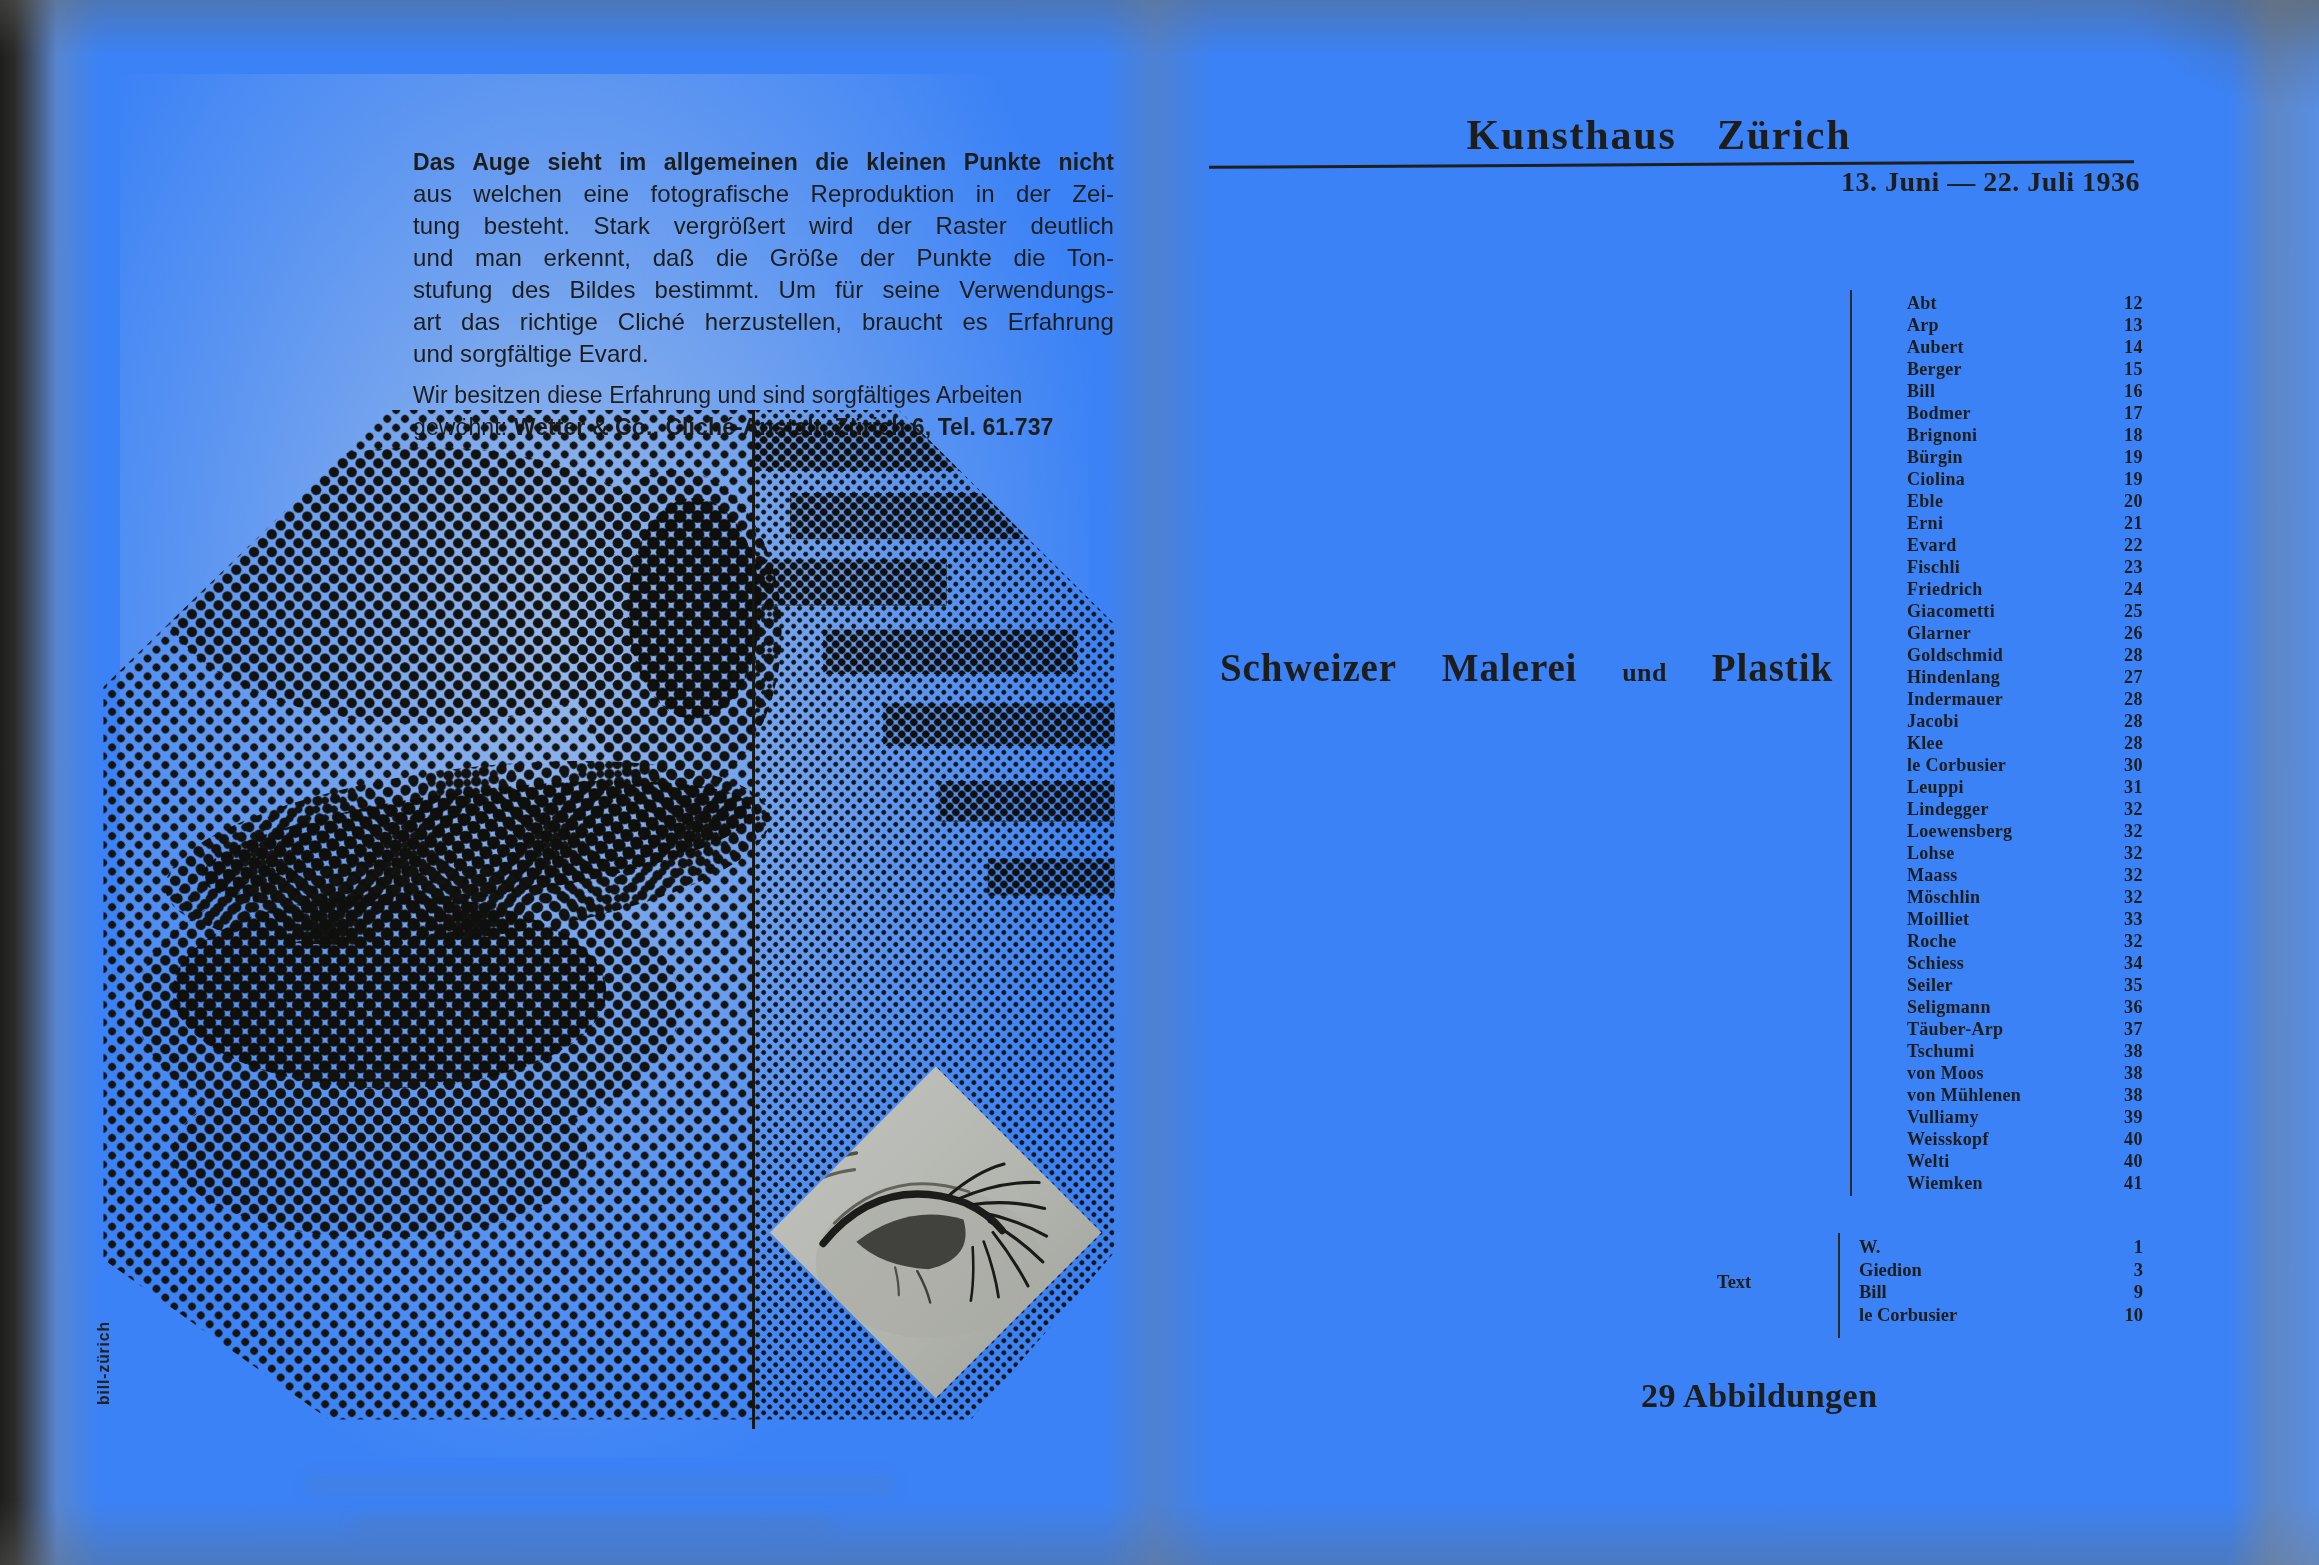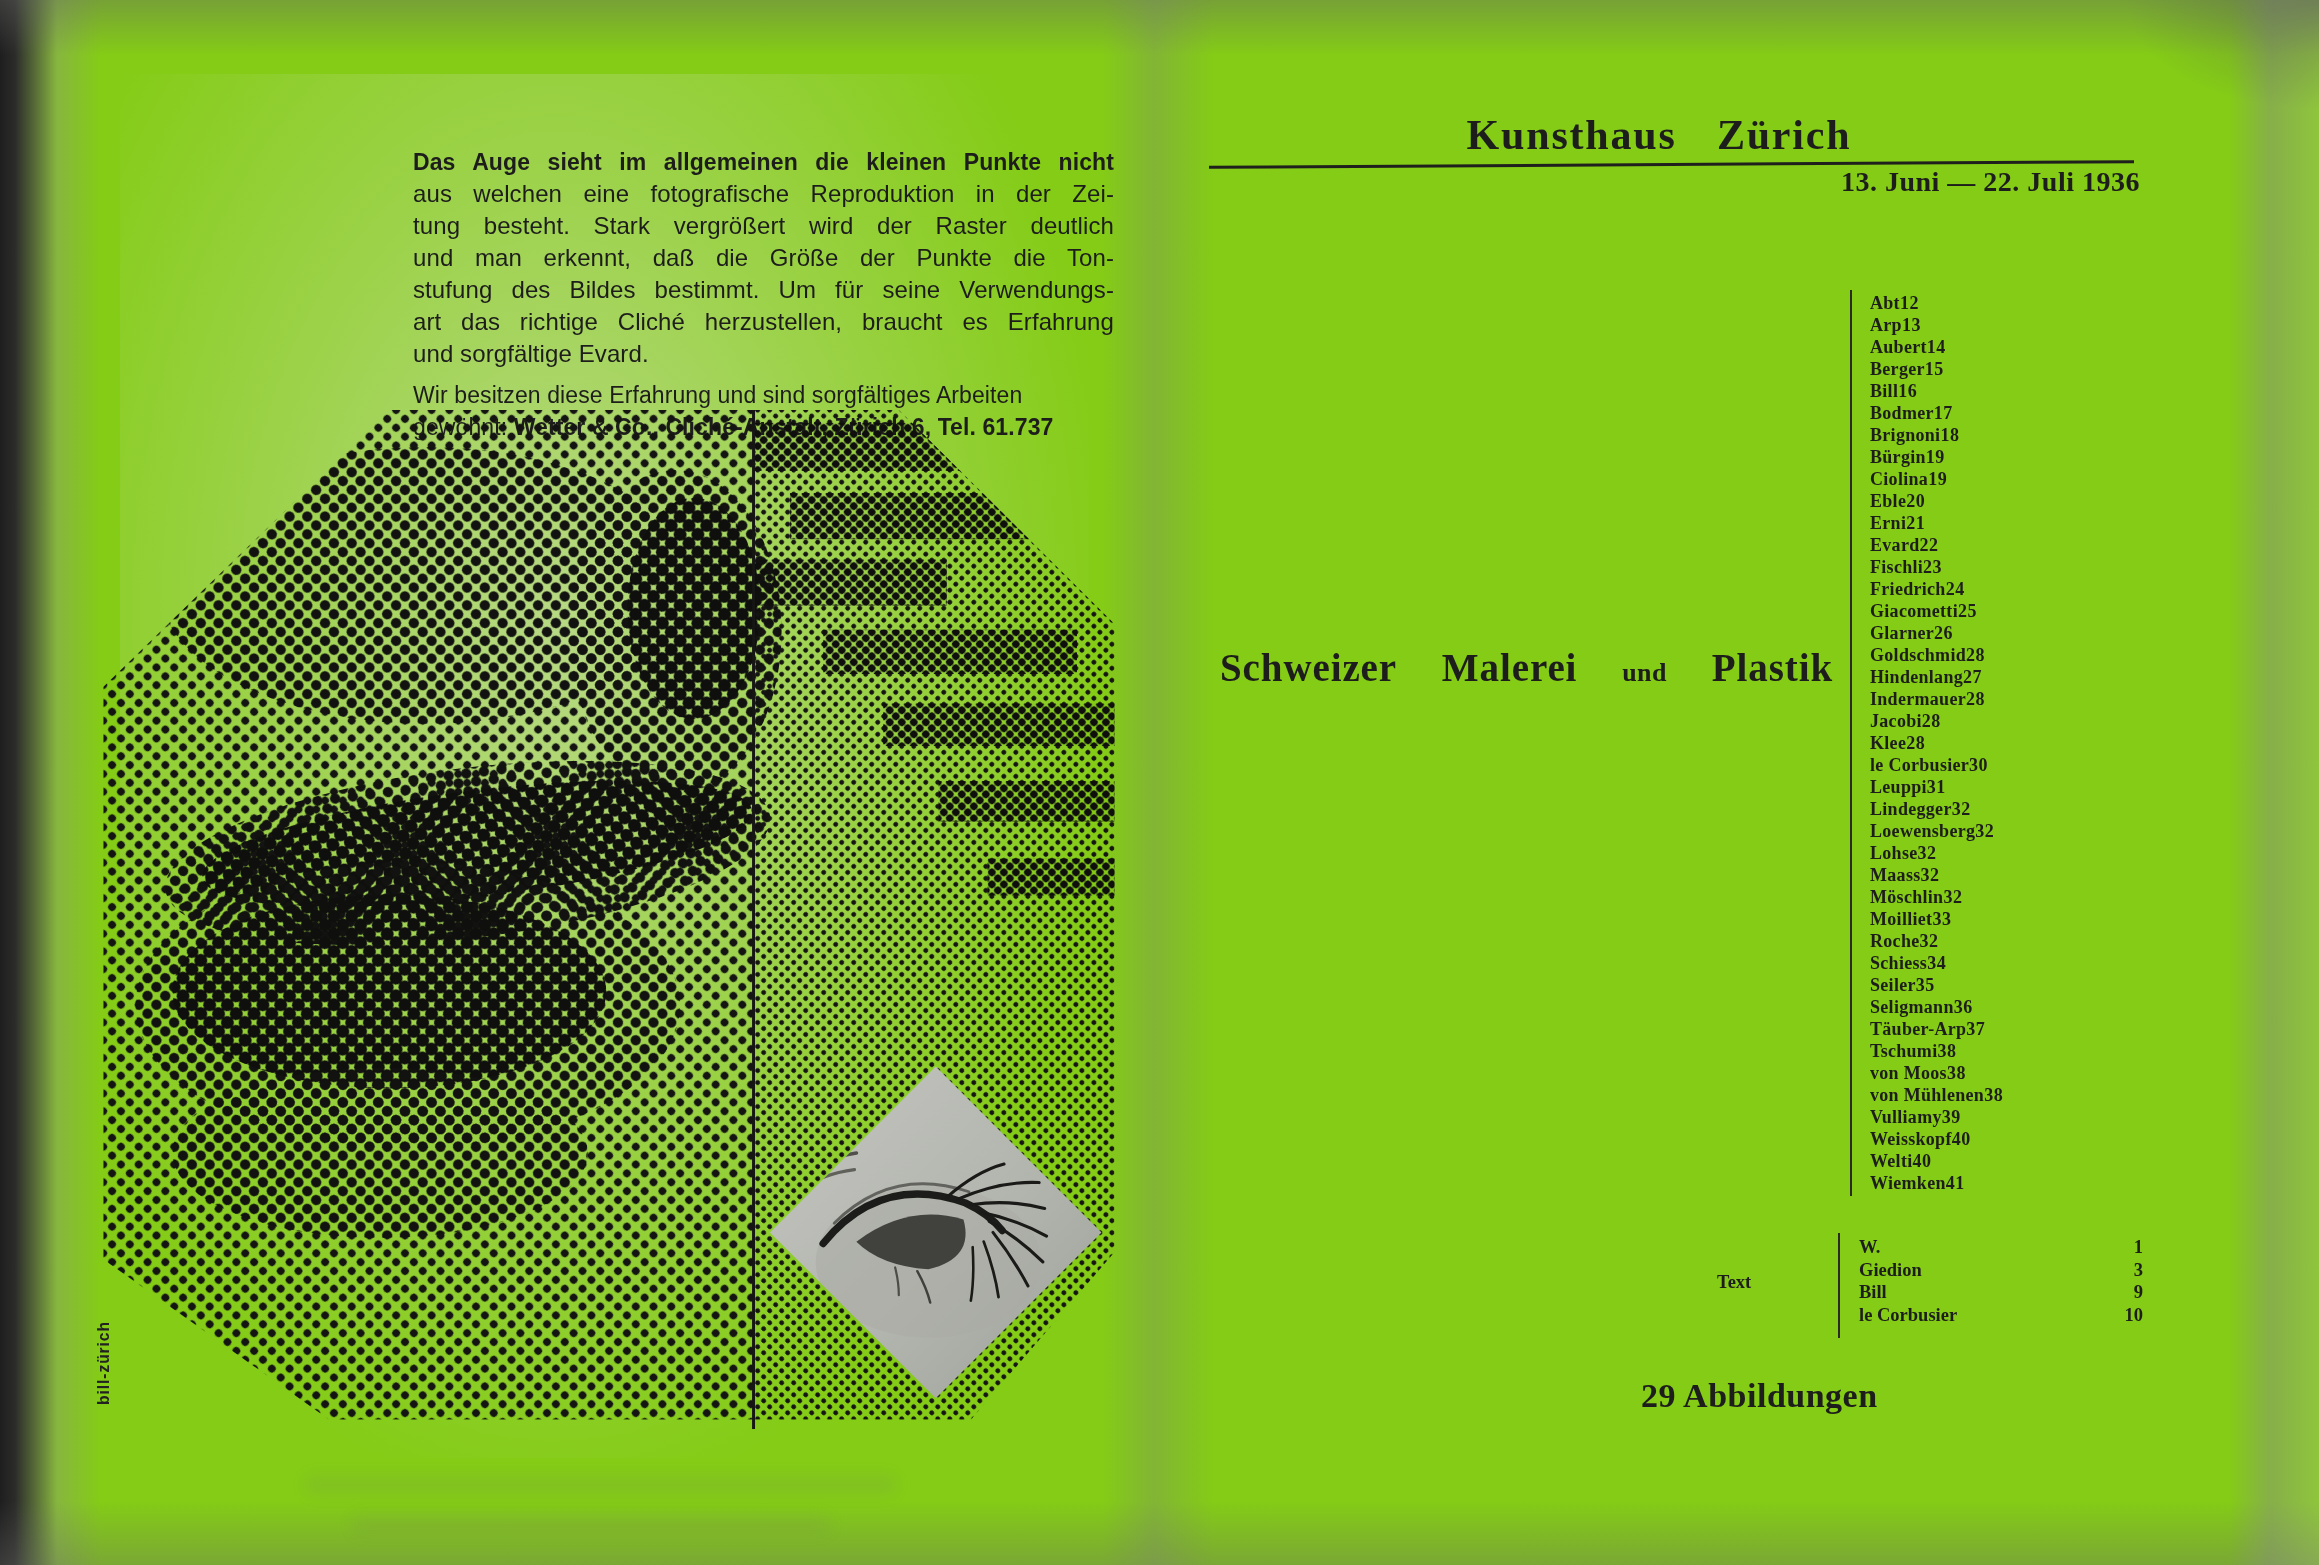--- a/index.html
+++ b/index.html
@@ -1,16 +1,16 @@
 <!DOCTYPE html>
 <html style="font-size:14.8px"><head>
 <meta charset="utf-8">
 <style>
   html,body{margin:0;padding:0;background:#b4b6b2;}
-  #photo{position:relative;width:2319px;height:1565px;background:#84cc16;overflow:hidden;
+  #photo{position:relative;width:2319px;height:1565px;background:#3b82f6;overflow:hidden;
          font-family:"Liberation Sans",sans-serif;color:#1d1d1b;}
   
   .sh{position:absolute;pointer-events:none;}
   #sh-left{left:0;top:0;width:102px;height:1565px;
     background:linear-gradient(90deg,#1e1e1e 0px,#2b2b2a 14.8px,rgba(70,70,68,.72) 35px,rgba(140,141,137,.35) 57px,rgba(190,191,187,0) 100px);}
   #sh-top{left:0;top:0;width:2319px;height:55px;
     background:linear-gradient(180deg,rgba(100,102,98,.42),rgba(100,102,98,0));}
   #sh-bottom{left:0;top:1501px;width:2319px;height:65px;
     background:linear-gradient(0deg,rgba(105,107,103,.38),rgba(105,107,103,0));}
   #sh-gutter{left:1103px;top:0;width:111px;height:1565px;
@@ -53,21 +53,21 @@
     font-family:"Liberation Serif",serif;font-weight:700;}
   #show-title .row{display:flex;align-items:baseline;}
   #show-title .row1{gap:31px;}
   #show-title .row2{justify-content:space-between;margin-top:8.3px;}
   #show-title .big{font-size:39px;letter-spacing:0.9px;}
   #show-title .small{font-size:26px;letter-spacing:0.5px;}
 
   #artist-rule{position:absolute;left:1850px;top:290px;width:2.3px;height:906px;background:#2a2a28;}
   #artist-list{position:absolute;left:1870px;top:293px;width:273px;
     font-family:"Liberation Serif",serif;font-size:18px;font-weight:700;}
-  .artist-row{display:flex;height:22px;align-items:baseline;}
+  .artist-row{display:flex;justify-content:space-between;height:22px;align-items:baseline;margin-left:37px;}
   .artist-name{letter-spacing:0.3px;}
   .artist-page{letter-spacing:0.5px;}
 
   #credits-label{position:absolute;left:1717px;top:1272px;width:109px;text-align:left;
     font-family:"Liberation Serif",serif;font-size:18.5px;font-weight:700;}
   #credits-rule{position:absolute;left:1838px;top:1233px;width:2.3px;height:105px;background:#2a2a28;}
   #credits-list{position:absolute;left:1859px;top:1237px;width:284px;
     font-family:"Liberation Serif",serif;font-size:18.5px;font-weight:700;}
   .credit-row{display:flex;justify-content:space-between;height:22.6px;align-items:baseline;}
 

